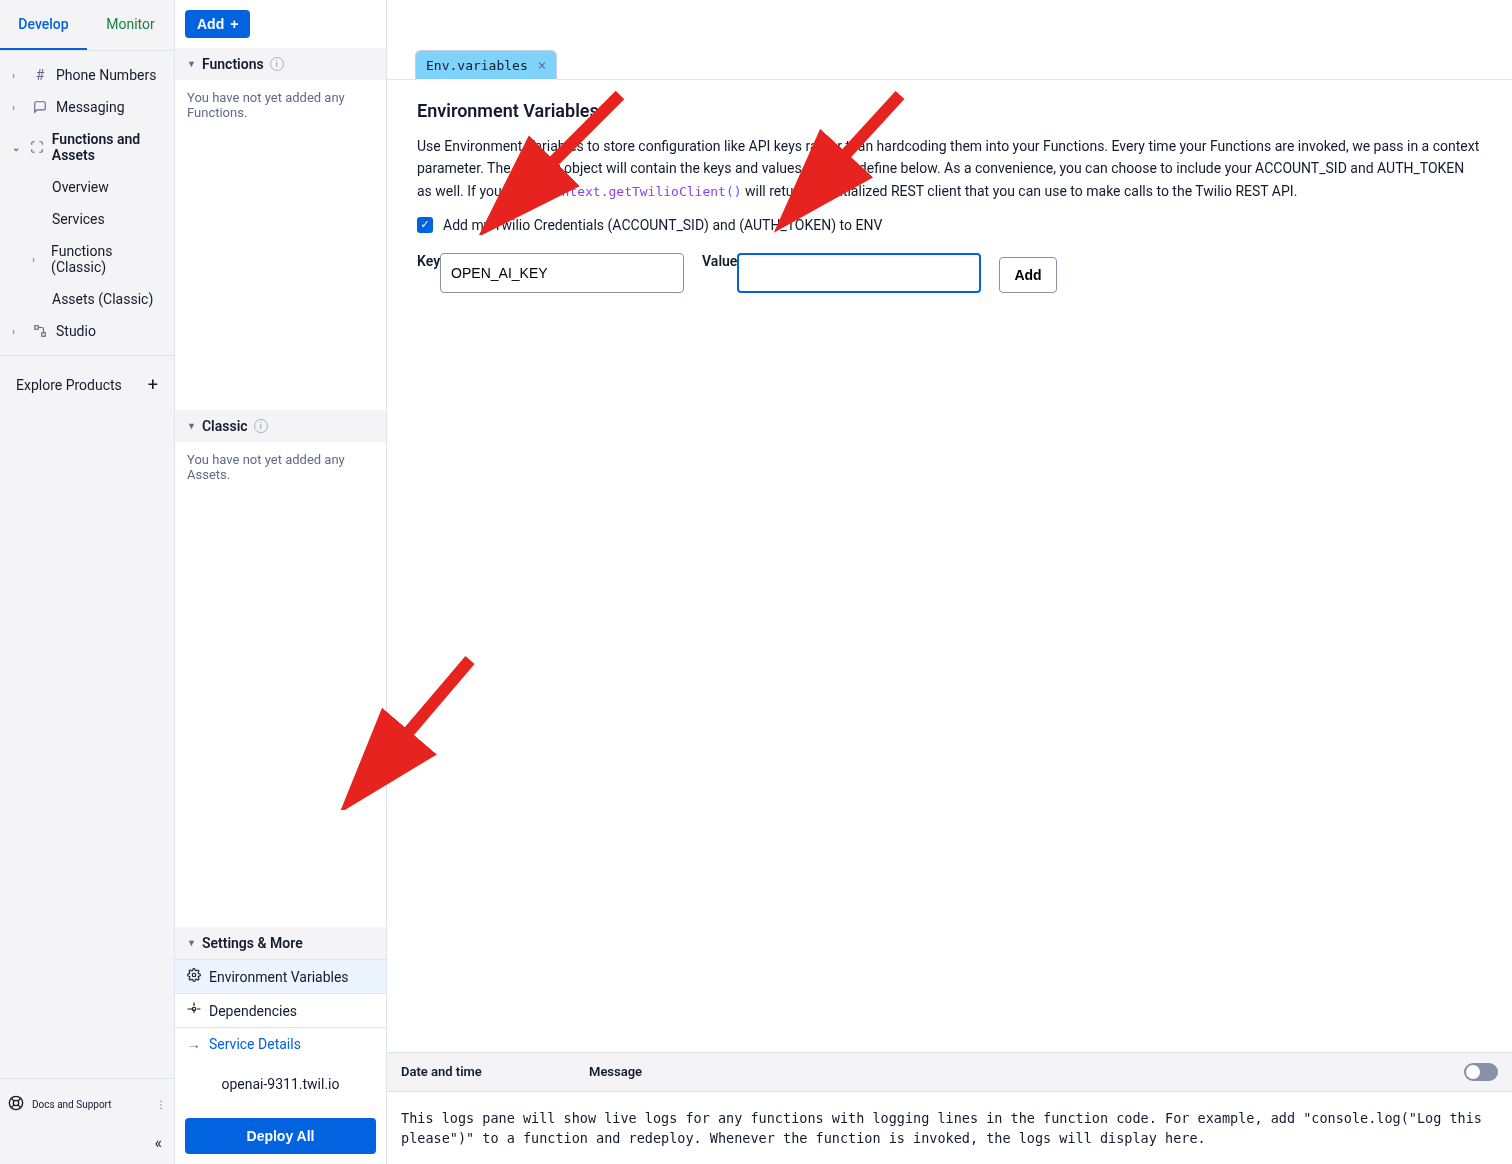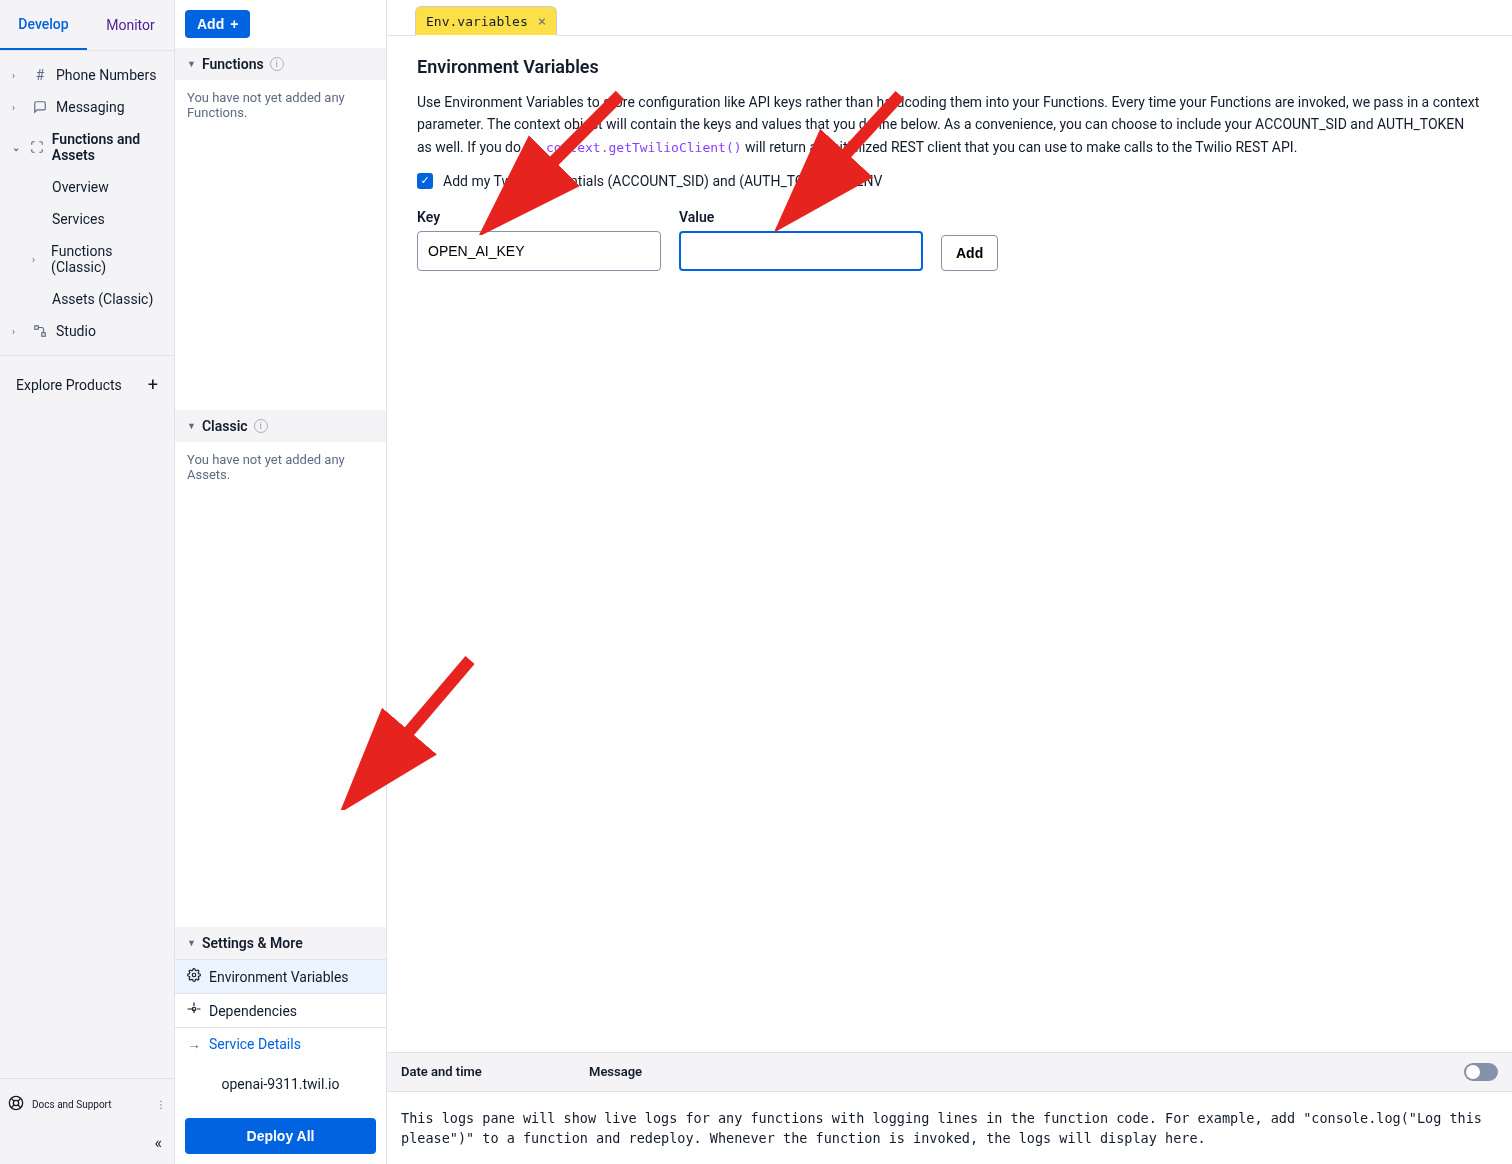--- a/index.html
+++ b/index.html
@@ -2,22 +2,22 @@
 <html><head>
 <meta charset="utf-8">
 <style>
 * { box-sizing: border-box; margin: 0; padding: 0; }
 body { font-family: -apple-system, BlinkMacSystemFont, "Segoe UI", Roboto, sans-serif; font-size: 14px; color: #121c2d; background: #fff; width: 1512px; height: 1164px; overflow: hidden; }
 
 .app { display: flex; height: 1164px; }
 
 
 .sidebar-left { width: 175px; background: #f4f4f6; border-right: 1px solid #e1e3ea; display: flex; flex-direction: column; }
-.tabs { display: flex; border-bottom: 1px solid #e1e3ea; align-items: center; }
-.tab { flex: 1; text-align: center; padding: 16px 0; font-size: 14px; color: #4c1d95; cursor: pointer; }
+.tabs { display: flex; border-bottom: 1px solid #e1e3ea; }
+.tab { flex: 1; text-align: center; padding: 16px 0; font-size: 14px; color: #15803d; cursor: pointer; }
 .tab.active { color: #0263e0; border-bottom: 2px solid #0263e0; font-weight: 500; }
 .nav { flex: 1; padding: 8px 0; overflow-y: auto; }
 .nav-item { display: flex; align-items: center; padding: 8px 12px; font-size: 14px; color: #121c2d; cursor: pointer; gap: 8px; }
 .nav-item.bold { font-weight: 600; }
 .nav-item .chev { width: 12px; color: #606b85; font-size: 10px; }
 .nav-item .icon { width: 16px; height: 16px; display: inline-flex; align-items: center; justify-content: center; color: #606b85; }
 .nav-sub { padding-left: 40px; }
 .nav-sub .nav-item { padding: 8px 12px; }
 .divider { border-top: 1px solid #e1e3ea; margin: 8px 0; }
 .explore { display: flex; align-items: center; justify-content: space-between; padding: 10px 16px; font-size: 14px; cursor: pointer; }
@@ -38,30 +38,30 @@
 .settings-list .set-item { display: flex; align-items: center; gap: 8px; padding: 8px 12px; font-size: 14px; border-top: 1px solid #e1e3ea; cursor: pointer; }
 .settings-list .set-item.active { background: #ebf4ff; }
 .settings-list .set-item.link { color: #0263e0; }
 .service-url { text-align: center; padding: 16px 8px; font-size: 14px; color: #121c2d; }
 .deploy-bar { padding: 10px; }
 .deploy-btn { width: 100%; background: #0263e0; color: #fff; border: none; border-radius: 4px; padding: 10px; font-size: 14px; font-weight: 600; cursor: pointer; }
 
 
 .main { flex: 1; display: flex; flex-direction: column; }
 .tab-strip { display: flex; border-bottom: 1px solid #e1e3ea; padding-left: 28px; padding-top: 6px; }
-.ed-tab { border: 1px solid #cacdd8; border-bottom: 1px solid #fff; border-radius: 6px 6px 0 0; padding: 6px 10px; font-family: "SFMono-Regular", Menlo, Consolas, monospace; font-size: 13px; display: flex; align-items: center; gap: 10px; background: #fde047; margin-bottom: -1px; }
+.ed-tab { border: 1px solid #cacdd8; border-bottom: 1px solid #fff; border-radius: 6px 6px 0 0; padding: 6px 10px; font-family: "SFMono-Regular", Menlo, Consolas, monospace; font-size: 13px; display: flex; align-items: center; gap: 10px; background: #7dd3fc; margin-bottom: -1px; margin-top: 44px; }
 .ed-tab .x { color: #606b85; cursor: pointer; font-size: 14px; }
 .content { padding: 20px 30px; flex: 1; }
 .content h2 { font-size: 18px; font-weight: 600; margin-bottom: 14px; }
 .content p { font-size: 14px; line-height: 1.6; color: #121c2d; margin-bottom: 14px; }
 .content code { font-family: "SFMono-Regular", Menlo, Consolas, monospace; color: #8a3ffc; font-size: 13px; }
 .chk-row { display: flex; align-items: center; gap: 10px; margin-bottom: 20px; }
 .chk { width: 16px; height: 16px; background: #0263e0; border-radius: 3px; display: inline-flex; align-items: center; justify-content: center; color: #fff; font-size: 11px; }
 .kv-row { display: flex; gap: 18px; align-items: flex-end; }
-.kv-col { display: flex; flex-direction: column; }
+.kv-col { display: flex; flex-direction: row; }
 .kv-col label { font-size: 14px; font-weight: 600; margin-bottom: 6px; }
 .kv-col input { border: 1px solid #8891aa; border-radius: 4px; padding: 8px 10px; font-size: 14px; width: 244px; height: 40px; }
 .kv-col input.focused { border: 2px solid #0263e0; outline: none; }
 .add2-btn { border: 1px solid #8891aa; background: #fff; border-radius: 4px; padding: 8px 14px; font-size: 14px; font-weight: 600; height: 36px; cursor: pointer; }
 
 
 .logs-head { background: #f4f4f6; border-top: 1px solid #e1e3ea; border-bottom: 1px solid #e1e3ea; display: flex; align-items: center; padding: 10px 14px; font-size: 13px; font-weight: 600; }
 .logs-head .col1 { width: 176px; }
 .logs-head .col2 { flex: 1; padding-left: 12px; }
 .toggle { width: 34px; height: 18px; background: #8891aa; border-radius: 9px; position: relative; cursor: pointer; }

